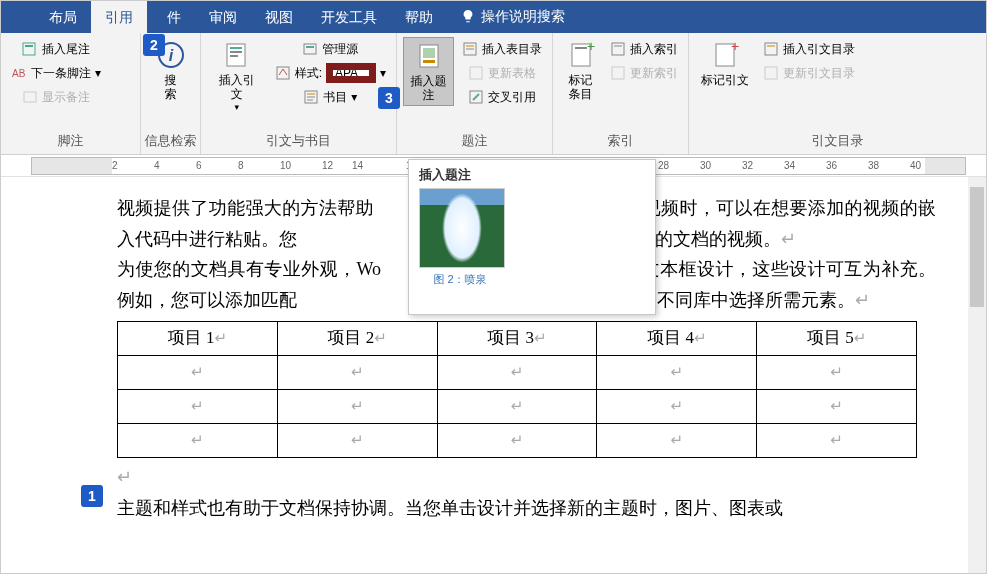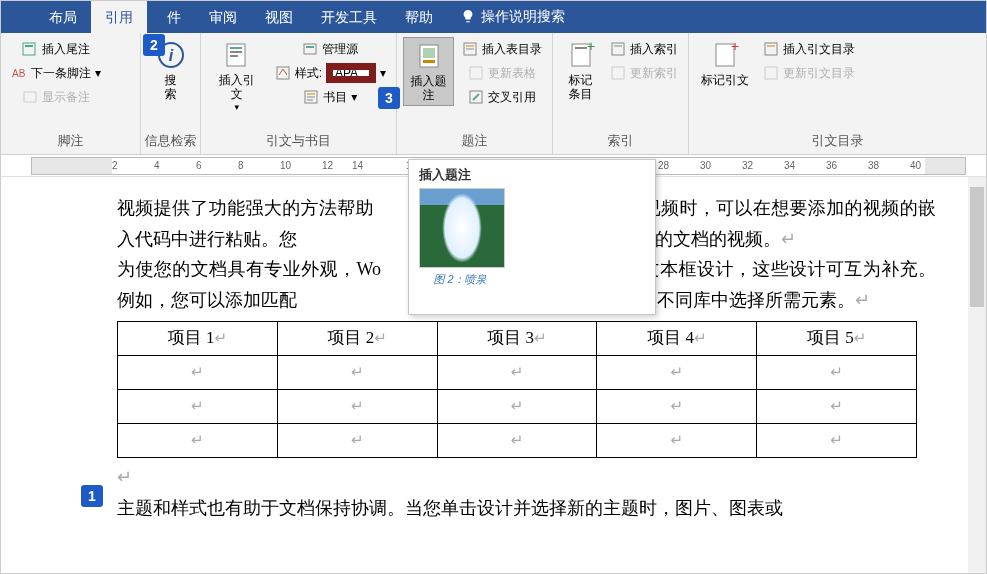--- a/index.html
+++ b/index.html
@@ -221,21 +221,20 @@
   font-weight: bold;
   color: #333;
 }
 .tooltip-body {
   display: flex;
   padding: 0 8px 8px 10px;
   gap: 10px;
 }
 .tooltip-img-box {
   width: 82px;
-  font-style: italic;
 }
 .tooltip-img {
   width: 86px;
   height: 80px;
   border: 1px solid #ccc;
   background: linear-gradient(#6aa0d0 0%, #6aa0d0 20%, #2a6a3a 20%, #2a6a3a 100%);
   position: relative;
   overflow: hidden;
 }
 .fountain {

